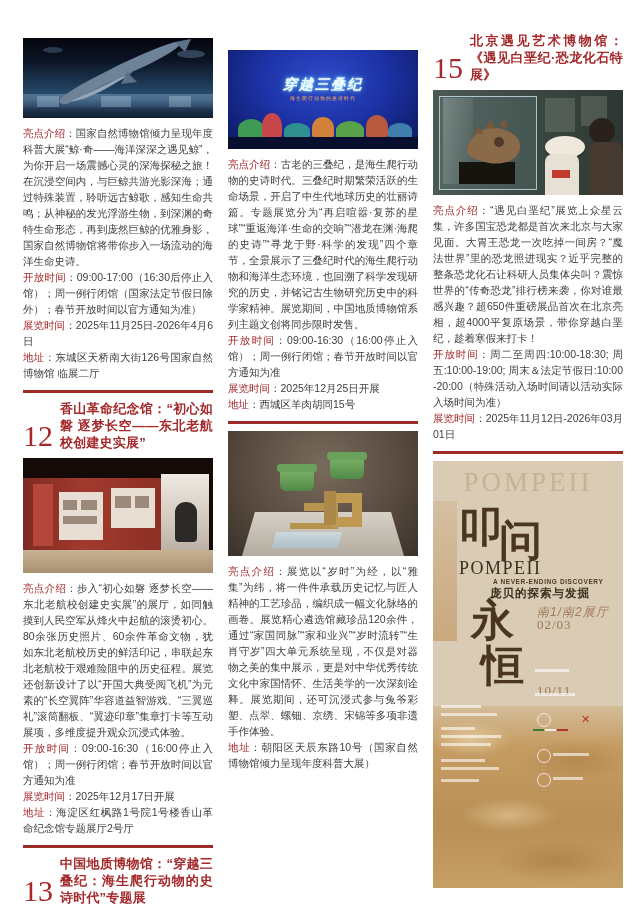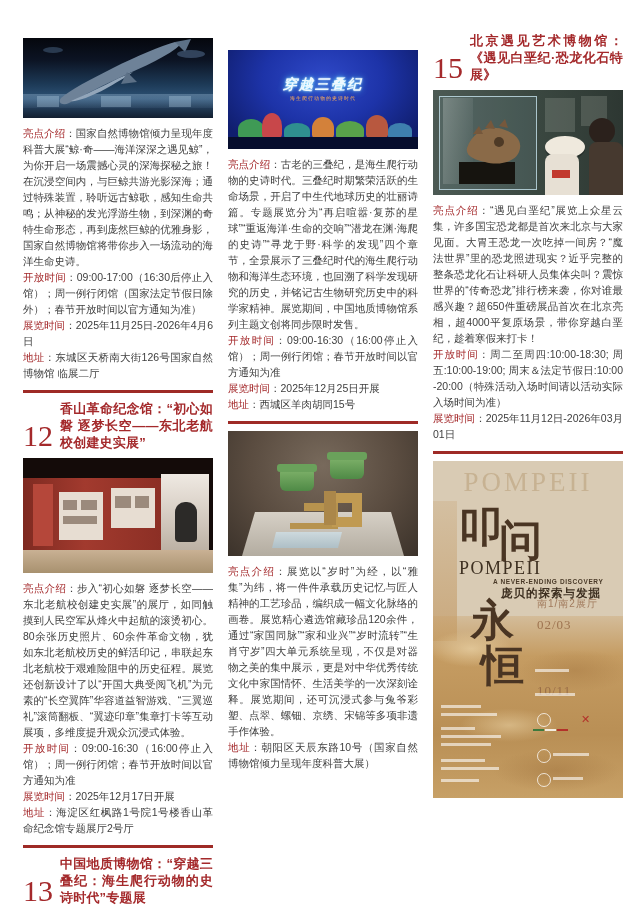--- a/index.html
+++ b/index.html
@@ -62,30 +62,30 @@
   .ph-dino .shine{position:absolute;left:10px;top:8px;width:30px;height:86px;
       background:linear-gradient(100deg,rgba(255,255,255,.22),rgba(255,255,255,0));}
   .ph-dino .pedestal{position:absolute;left:26px;top:72px;width:56px;height:22px;background:#16140f;}
   .ph-dino .hat{position:absolute;right:38px;top:46px;width:40px;height:22px;background:#efe9dd;border-radius:50%;box-shadow:0 2px 0 rgba(0,0,0,.25);}
   .ph-dino .kid{position:absolute;right:44px;top:64px;width:34px;height:41px;background:#e7e0d4;border-radius:8px 8px 0 0;}
   .ph-dino .kid .mark{position:absolute;left:7px;top:16px;width:18px;height:8px;background:#c23a2e;}
   .ph-dino .boy{position:absolute;right:8px;top:28px;width:26px;height:26px;border-radius:50%;background:#2b211c;}
   .ph-dino .boy2{position:absolute;right:0px;top:52px;width:34px;height:53px;background:#46392f;border-radius:8px 8px 0 0;}
 
   
-  .poster{height:337px;background:#d9cbb4;margin-top:2px;}
+  .poster{height:427px;background:#d9cbb4;margin-top:2px;}
   .poster .wm{position:absolute;left:0;right:0;top:6px;text-align:center;
       font-family:"Liberation Serif","DejaVu Serif",serif;font-size:27px;letter-spacing:3px;color:rgba(173,143,100,.42);}
   .poster .hz{position:absolute;font-family:"Liberation Serif","DejaVu Serif",serif;font-weight:bold;
       font-size:43px;color:#4a3523;line-height:1;}
   .poster .en{position:absolute;left:26px;top:97px;font-family:"Liberation Serif","DejaVu Serif",serif;
       font-size:18px;letter-spacing:1.5px;color:#3e3021;}
   .poster .tag{position:absolute;left:60px;top:117px;font-size:6.5px;letter-spacing:.6px;color:#4a3a28;font-weight:bold;}
-  .poster .sub{position:absolute;left:68px;top:125px;font-size:11.5px;font-weight:bold;color:#3e3021;letter-spacing:1px;}
-  .poster .hall{position:absolute;left:104px;top:136px;font-size:10px;color:rgba(152,108,78,.85);letter-spacing:1px;}
+  .poster .sub{position:absolute;left:57px;top:125px;font-size:11.5px;font-weight:bold;color:#3e3021;letter-spacing:1px;}
+  .poster .hall{position:absolute;left:104px;top:143px;font-size:12px;color:rgba(152,108,78,.85);letter-spacing:1px;font-style:italic;}
   .poster .da{position:absolute;left:104px;top:156px;font-family:"Liberation Serif","DejaVu Serif",serif;
       font-size:13px;color:rgba(148,103,68,.85);letter-spacing:1px;}
   .poster .db{position:absolute;left:104px;top:222px;font-family:"Liberation Serif","DejaVu Serif",serif;
       font-size:13px;color:rgba(148,103,68,.85);letter-spacing:1px;}
   .poster .ruinL{position:absolute;left:0;top:40px;width:24px;height:140px;
       background:linear-gradient(180deg,rgba(196,156,104,.25),rgba(193,150,95,.65));}
   .poster .ruins{position:absolute;left:0;bottom:0;width:100%;height:182px;
       background:
         radial-gradient(60px 26px at 20% 18%,rgba(230,205,160,.8),rgba(230,205,160,0) 70%),
         radial-gradient(80px 30px at 75% 30%,rgba(170,125,70,.55),rgba(170,125,70,0) 70%),

